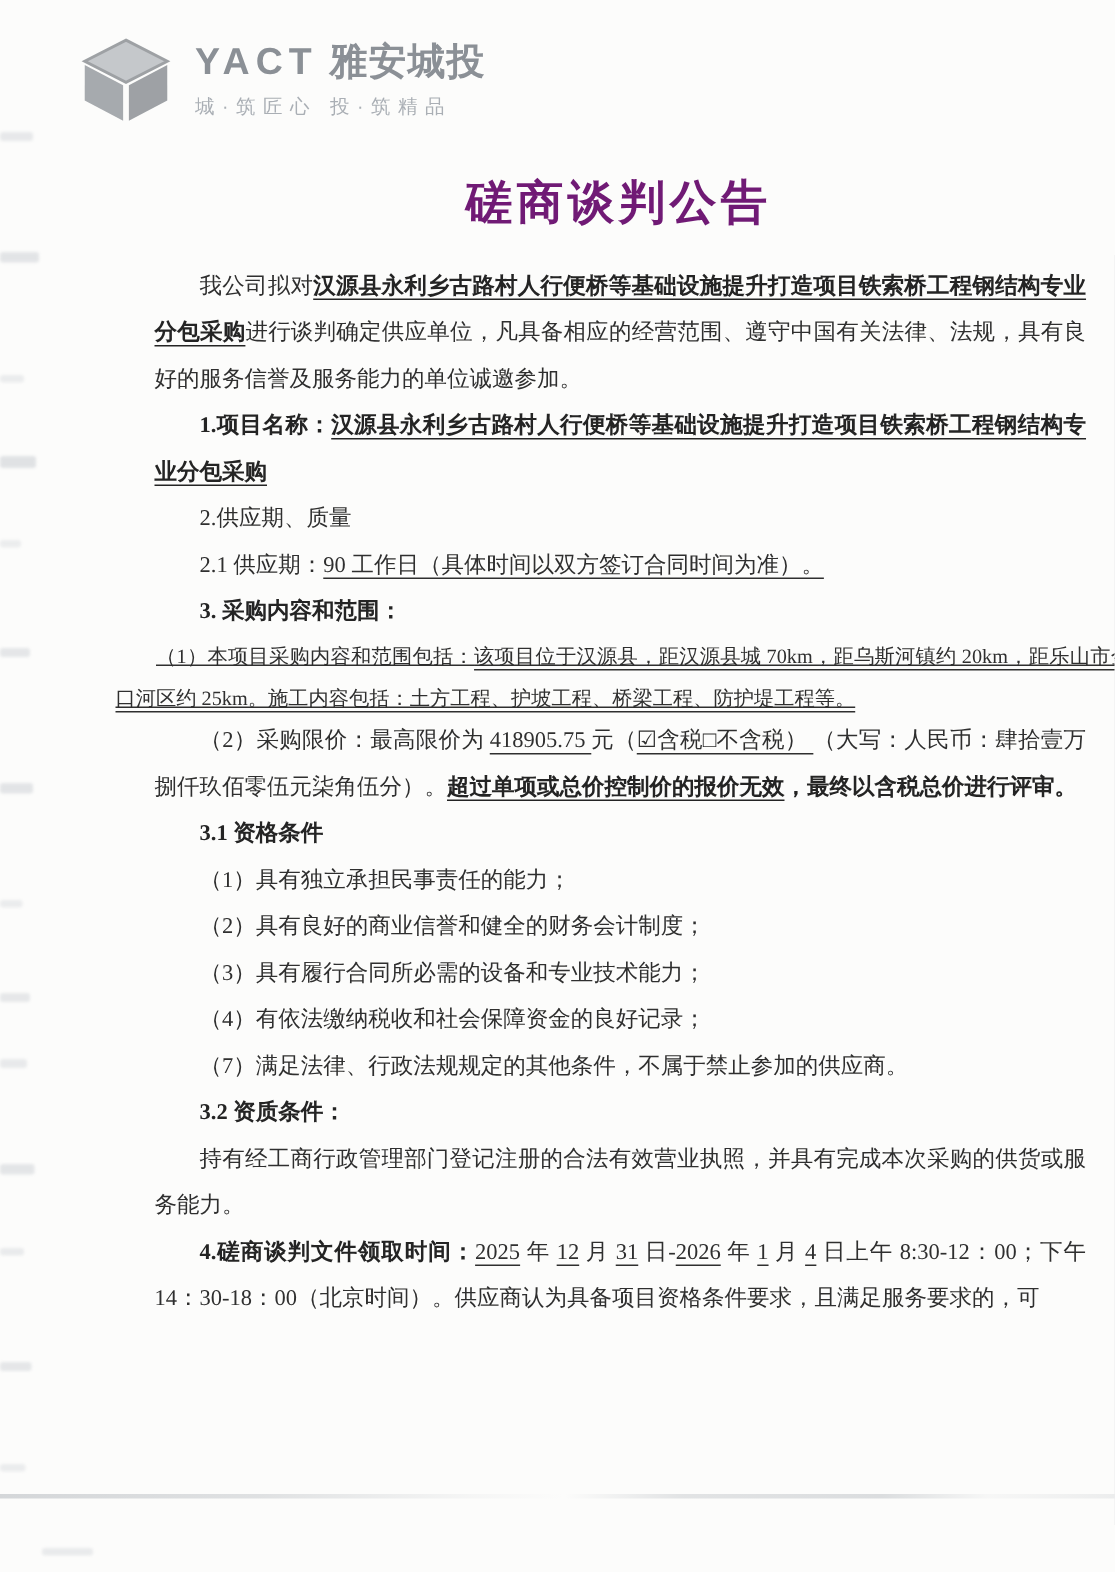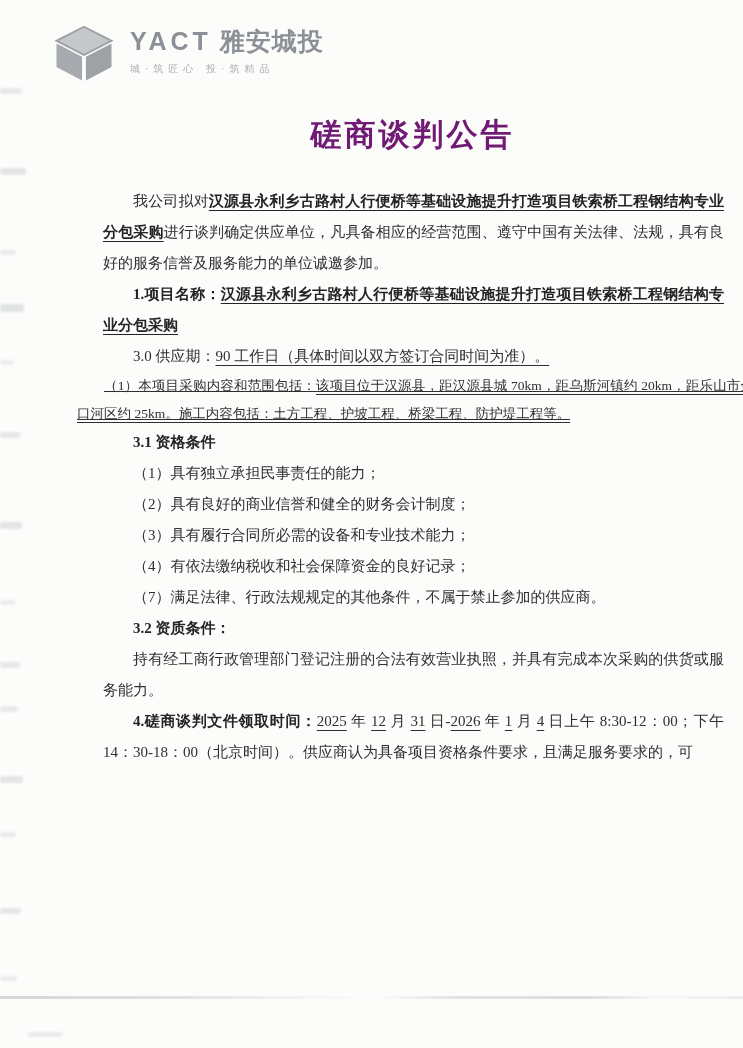--- a/index.html
+++ b/index.html
@@ -22,32 +22,32 @@
   .logo-text{padding-top:4px;}
   .logo-line1{
     font-family:"Liberation Sans","DejaVu Sans",sans-serif;
     font-size:25px;font-weight:bold;color:#8b9096;line-height:1.1;
     letter-spacing:1px;white-space:nowrap;
   }
   .logo-line1 .yact{letter-spacing:4px;margin-right:8px;}
   .logo-tagline{
     margin-top:6px;
     font-family:"Liberation Sans","DejaVu Sans",sans-serif;
-    font-size:10px;color:#aaafb5;letter-spacing:5px;white-space:nowrap;
+    font-size:13px;color:#aaafb5;letter-spacing:5px;white-space:nowrap;
   }
   
   h1.doc-title{
     margin:118px 0 0 0;
     text-align:center;
     font-size:31px;font-weight:bold;color:#701a75;
     letter-spacing:3px;line-height:1.1;
   }
   
   .doc-body{
-    margin:34px 60px 0 62px;
+    margin:24px 60px 0 62px;
     font-size:15px;
     text-align:justify;
   }
   .para{margin:0;text-indent:2em;line-height:31px;}
   .para .b{font-weight:bold;color:#242424;}
   .para .u{
     text-decoration:underline;
     text-underline-offset:4px;
     text-decoration-thickness:1px;
   }
@@ -89,22 +89,25 @@
       </div>
       <div class="logo-tagline">城·筑匠心  投·筑精品</div>
     </div>
   </header>
 
   <h1 class="doc-title">磋商谈判公告</h1>
 
   <main class="doc-body">
       <p class="para"><span>我公司拟对</span><span class="b u">汉源县永利乡古路村人行便桥等基础设施提升打造项目铁索桥工程钢结构专业分包采购</span><span>进行谈判确定供应单位，凡具备相应的经营范围、遵守中国有关法律、法规，具有良好的服务信誉及服务能力的单位诚邀参加。</span></p>
       <p class="para"><span class="b">1.项目名称：</span><span class="b u">汉源县永利乡古路村人行便桥等基础设施提升打造项目铁索桥工程钢结构专业分包采购 </span></p>
-      <p class="para"><span>3.0 供应期：</span><span class="u">90 工作日（具体时间以双方签订合同时间为准）。 </span></p>
+      <p class="para"><span>2.供应期、质量</span></p>
+      <p class="para"><span>2.1 供应期：</span><span class="u">90 工作日（具体时间以双方签订合同时间为准）。 </span></p>
+      <p class="para"><span class="b">3. 采购内容和范围：</span></p>
       <p class="para small-wide"><span>（1）本项目采购内容和范围包括：</span><span class="u">该项目位于汉源县，距汉源县城 70km，距乌斯河镇约 20km，距乐山市金口河区约 25km。施工内容包括：土方工程、护坡工程、桥梁工程、防护堤工程等。 </span></p>
+      <p class="para"><span>（2）采购限价：最高限价为 </span><span class="u">418905.75 </span><span>元（</span><span class="u">☑含税□不含税） </span><span>（大写：人民币：肆拾壹万捌仟玖佰零伍元柒角伍分）。</span><span class="b u">超过单项或总价控制价的报价无效</span><span class="b">，最终以含税总价进行评审。</span></p>
       <p class="para"><span class="b">3.1 资格条件</span></p>
       <p class="para"><span>（1）具有独立承担民事责任的能力；</span></p>
       <p class="para"><span>（2）具有良好的商业信誉和健全的财务会计制度；</span></p>
       <p class="para"><span>（3）具有履行合同所必需的设备和专业技术能力；</span></p>
       <p class="para"><span>（4）有依法缴纳税收和社会保障资金的良好记录；</span></p>
       <p class="para"><span>（7）满足法律、行政法规规定的其他条件，不属于禁止参加的供应商。</span></p>
       <p class="para"><span class="b">3.2 资质条件：</span></p>
       <p class="para"><span>持有经工商行政管理部门登记注册的合法有效营业执照，并具有完成本次采购的供货或服务能力。</span></p>
       <p class="para"><span class="b">4.磋商谈判文件领取时间：</span><span class="u">2025</span><span> 年 </span><span class="u">12</span><span> 月 </span><span class="u">31</span><span> 日-</span><span class="u">2026</span><span> 年 </span><span class="u">1</span><span> 月 </span><span class="u">4</span><span> 日上午 8:30-12：00；下午 14：30-18：00（北京时间）。供应商认为具备项目资格条件要求，且满足服务要求的，可</span></p>
     </main>

